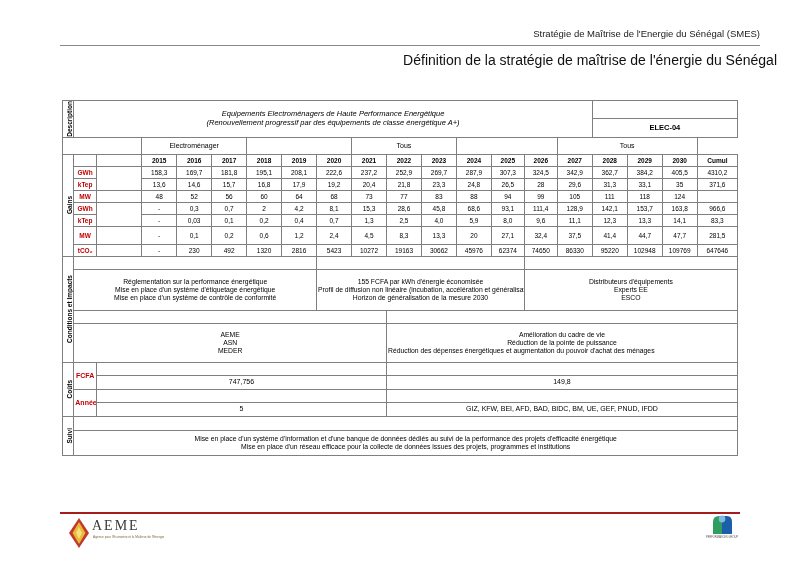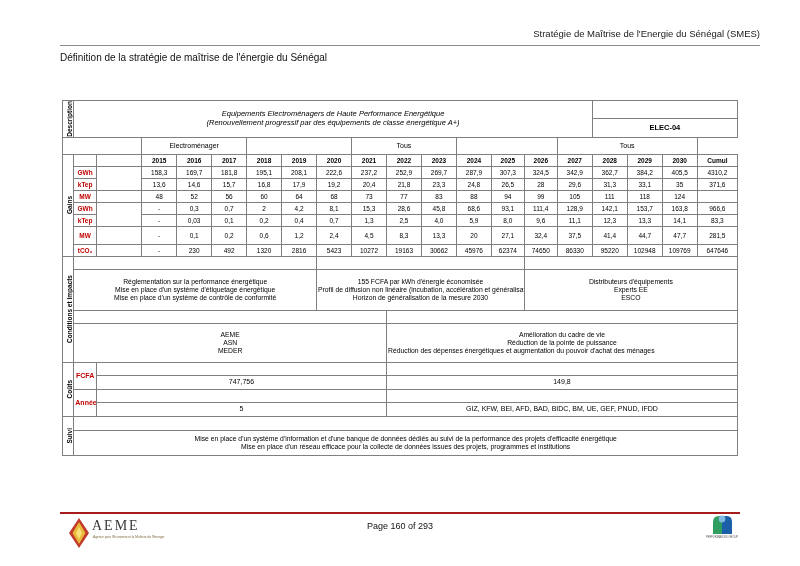--- a/index.html
+++ b/index.html
@@ -15,22 +15,22 @@
   
   .doc-header{
     position:absolute;left:60px;top:28px;width:700px;
     text-align:right;font-size:9.5px;color:#1a1a1a;
   }
   .header-rule{
     position:absolute;left:60px;top:45px;width:700px;height:1px;
     background:#8a8a8a;
   }
   .section-title{
-    position:absolute;left:60px;top:52px;width:700px;
-    text-align:left;font-size:10px;color:#111;
+    position:absolute;left:77px;top:52px;width:700px;
+    text-align:right;font-size:14px;color:#111;
   }
   .table-caption{
     position:absolute;left:60px;top:77px;width:700px;
     text-align:center;font-size:8px;color:#2e5fa3;
   }
 
   
   .fiche{
     position:absolute;left:62px;top:100px;width:676px;
     border-collapse:collapse;
@@ -438,21 +438,20 @@
   <div class="logo-left">
     <svg class="flame" width="22" height="30" viewBox="0 0 22 30">
       <path d="M11 0 L21 15 L11 30 L1 15 Z" fill="#c0392b"></path>
       <path d="M11 4 L17.5 15 L11 26 L4.5 15 Z" fill="#e8b93a"></path>
       <path d="M11 9 L14 15 L11 21 L8 15 Z" fill="#f6e27a"></path>
     </svg>
     <div class="aeme">AEME</div>
     <div class="tag">Agence pour l'Economie et la Maîtrise de l'Energie</div>
   </div>
 
-  <div class="page-num">Page 160 of 293</div>
 
   <div class="logo-right">
     <svg width="26" height="22" viewBox="0 0 26 22" style="position:absolute;left:9px;top:0">
       <path d="M4 20 L4 8 Q4 2 10 2 L13 2 L13 20 Z" fill="#2f9e5f"></path>
       <path d="M13 2 L18 2 Q23 2 23 8 L23 20 L13 20 Z" fill="#1a5fa8"></path>
       <circle cx="13" cy="5" r="3.4" fill="#7fb8e0"></circle>
     </svg>
     <div class="lbl">PERFORMANCES GROUP</div>
   </div>
 

